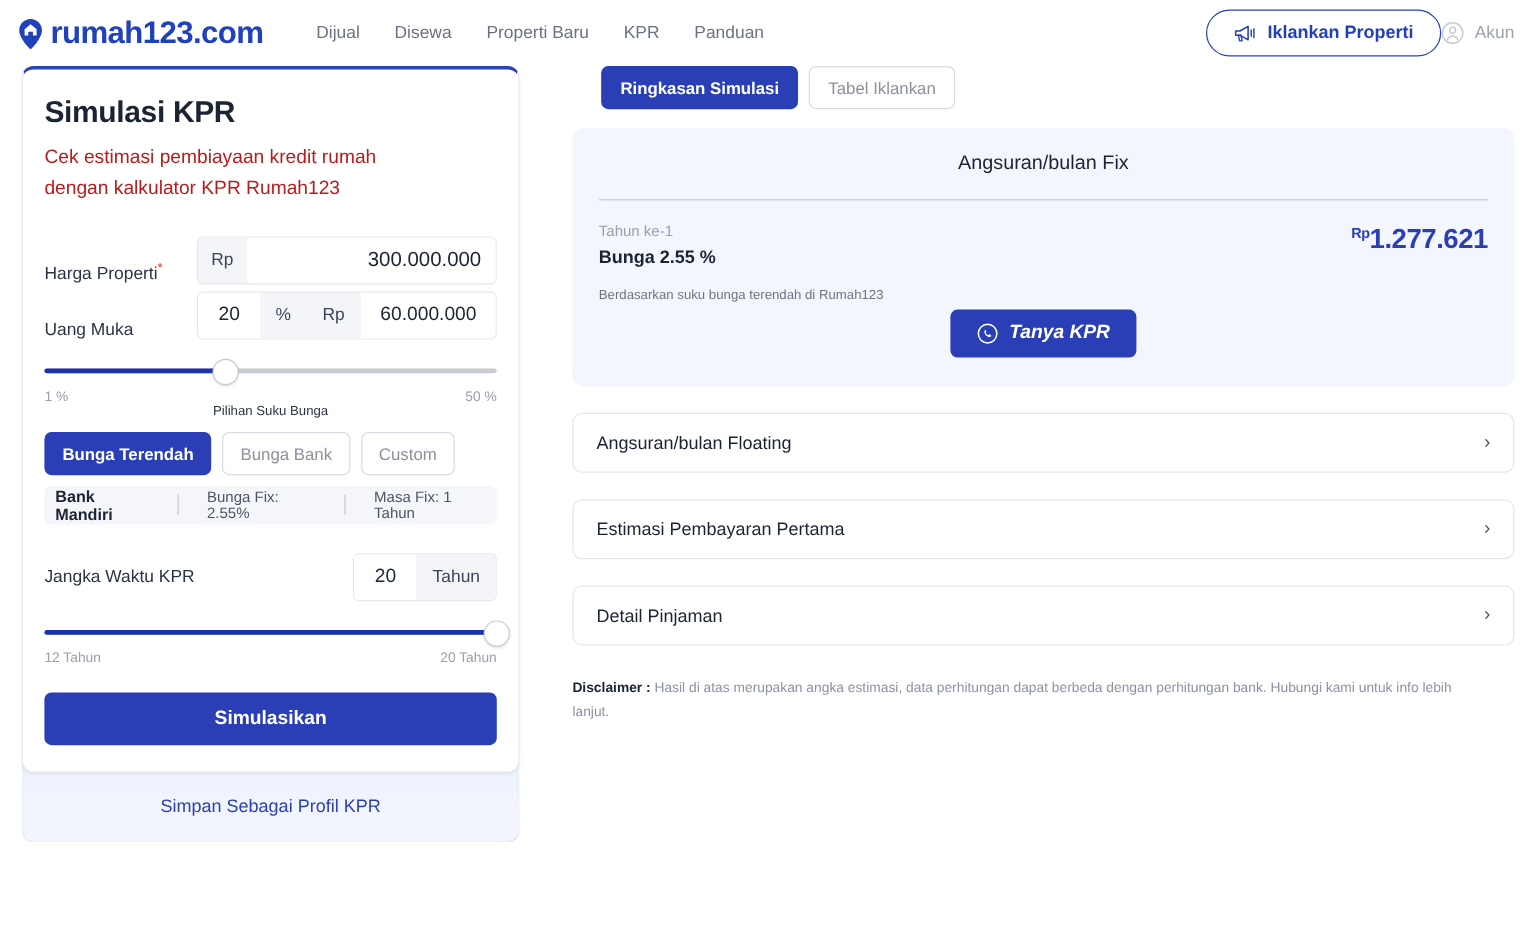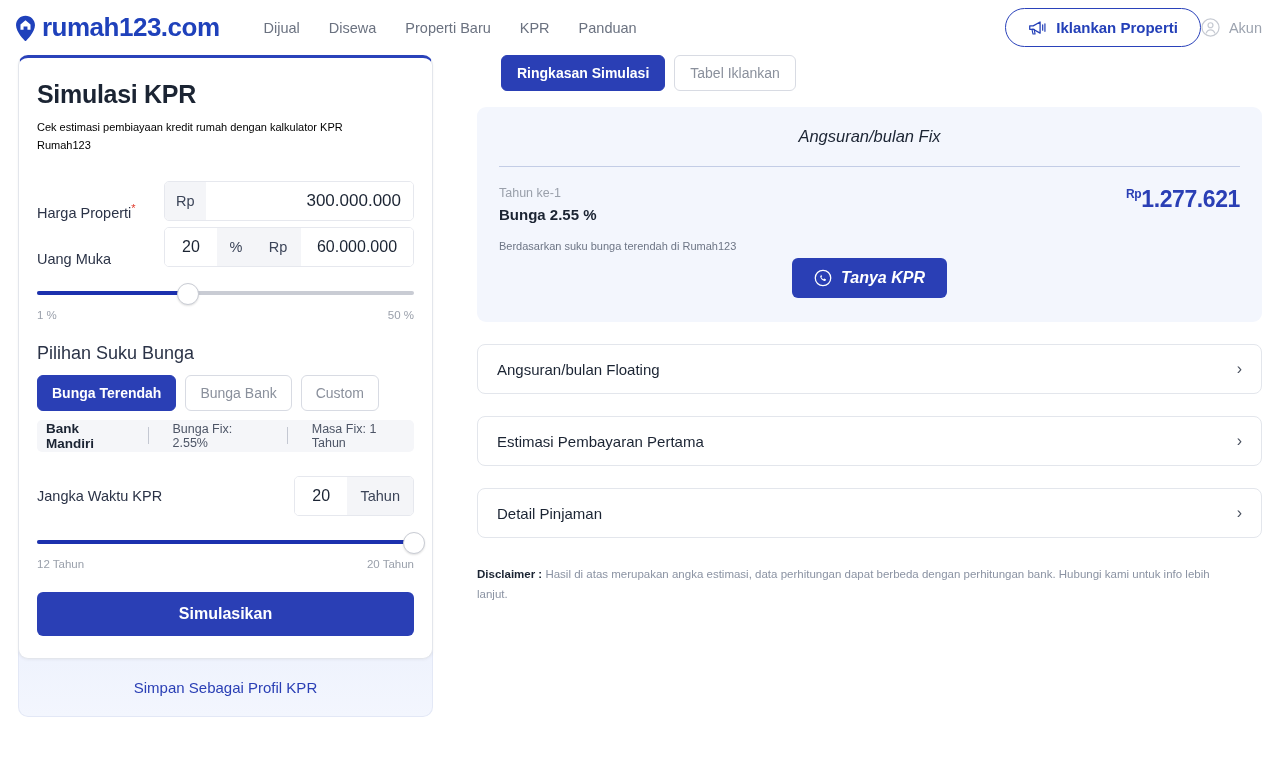--- a/index.html
+++ b/index.html
@@ -93,22 +93,22 @@
     box-shadow: 0 1px 3px rgba(0,0,0,0.05);
   }
   .sim-title {
     font-size: 25px;
     font-weight: bold;
     color: #1b2433;
     letter-spacing: -0.3px;
     margin-bottom: 10px;
   }
   .sim-sub {
-    font-size: 11px;
-    color: #000000;
+    font-size: 16px;
+    color: #b91c1c;
     line-height: 1.62;
     max-width: 330px;
     margin-bottom: 26px;
   }
 
   .field-row {
     display: flex;
     align-items: flex-end;
     margin-bottom: 6px;
     min-height: 40px;
@@ -176,24 +176,24 @@
     cursor: pointer;
   }
   .slider-labels {
     display: flex; justify-content: space-between;
     margin-top: 8px;
     font-size: 11.5px;
     color: #9aa0ab;
   }
 
   .section-label {
-    font-size: 18px;
+    font-size: 11px;
     color: #2b3347;
-    margin-top: 22px;
     margin-bottom: 11px;
+    text-align: center;
   }
   .pill-row { display: flex; gap: 9px; }
   .pill {
     border-radius: 6px;
     padding: 9px 14px;
     font-size: 14px;
     border: 1px solid #d8dbe3;
     color: #8a909c;
     background: #fff;
     cursor: pointer;
@@ -300,21 +300,20 @@
     background: #f3f6fd;
     border-radius: 9px;
     padding: 20px 22px 24px 22px;
   }
   .sum-title {
     text-align: center;
     font-size: 16.5px;
     color: #1b2433;
     padding-bottom: 20px;
     border-bottom: 1.5px solid #c3cde6;
-    font-style: italic;
   }
   .sum-body {
     display: flex;
     align-items: flex-start;
     justify-content: space-between;
     margin-top: 19px;
   }
   .sum-left { }
   .sum-year { font-size: 12.5px; color: #9aa0ab; margin-bottom: 6px; }
   .sum-bunga { font-size: 15px; font-weight: bold; color: #1b2433; }

